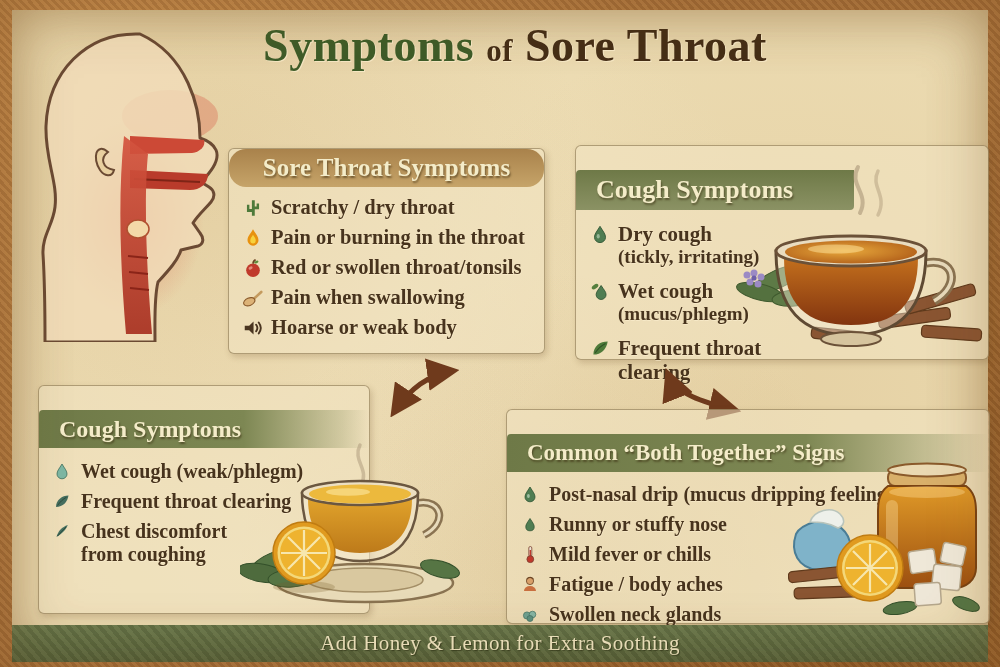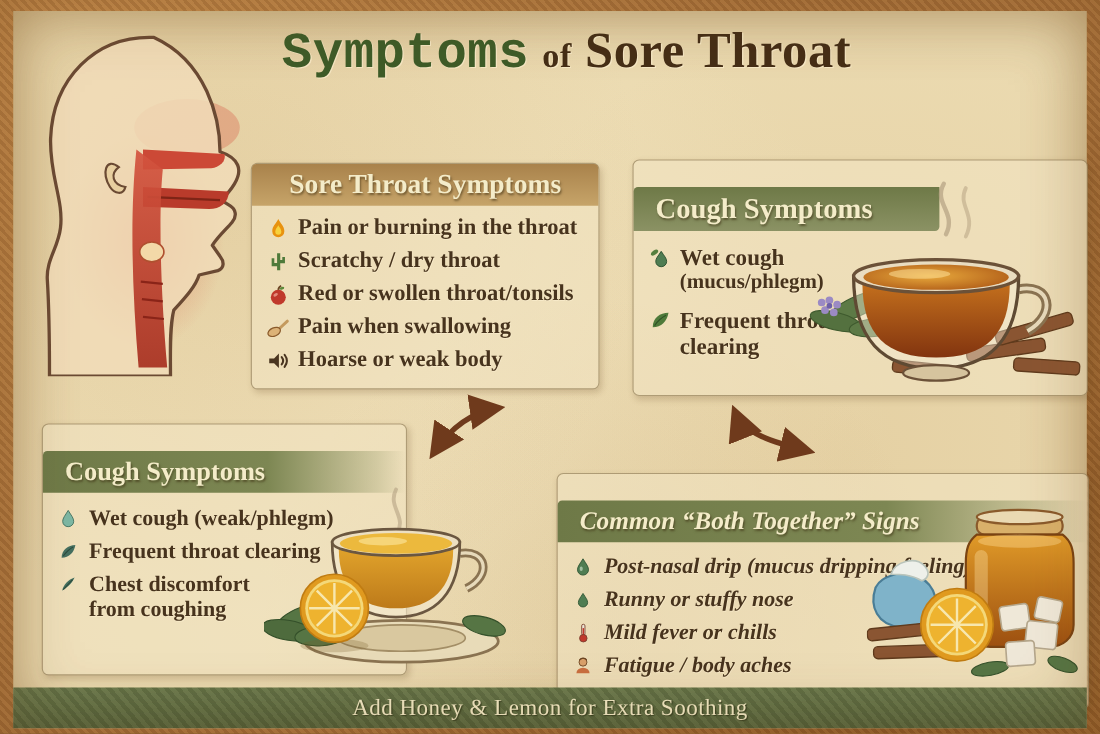--- a/index.html
+++ b/index.html
@@ -20,61 +20,61 @@
       radial-gradient(circle at 55% 88%, rgba(172,132,72,.14), transparent 40%),
       radial-gradient(circle at 40% 55%, rgba(245,233,200,.45), transparent 60%),
       #ebdab0;
     box-shadow: inset 0 0 55px rgba(130,90,35,.45);
   }
   .abs{position:absolute;}
   
   .title{left:225px;top:20px;width:580px;text-align:center;color:#452e16;}
   .t1{font-size:46px;font-weight:bold;line-height:52px;letter-spacing:.5px;
       text-shadow:1px 1px 0 rgba(255,244,214,.6);}
-  .t1 .accent{color:#3e5c28;font-family:Liberation Mono, monospace;}
+  .t1 .accent{color:#3e5c28;}
   .t1 .small{font-size:31px;}
   .t2{display:flex;align-items:center;justify-content:center;gap:16px;margin-top:1px;}
   .t2 .word{font-size:37px;font-weight:bold;line-height:40px;
       text-shadow:1px 1px 0 rgba(255,244,214,.6);}
   .dash{width:108px;height:3px;background:#4a3018;border-radius:2px;opacity:.85;}
   
   .panel{
     background:rgba(243,230,197,.55);
     border:1.5px solid rgba(122,100,62,.55);
     border-radius:6px;
     box-shadow:2px 3px 6px rgba(100,70,30,.22);
   }
   .hdr{
     display:flex;align-items:center;
     color:#f4ecc9;font-weight:bold;
     text-shadow:1px 2px 2px rgba(55,40,12,.55);
     border-radius:4px 4px 0 0;
   }
   .hdr.tan{background:linear-gradient(#a9824b,#c6a469 70%,#b08а52);
-           background:linear-gradient(#a9824b,#c6a469);justify-content:center;}
+           background:linear-gradient(#a9824b,#c6a469);justify-content:center;border-radius:17px;}
   .hdr.green{background:linear-gradient(#6e7947,#8b9264);padding-left:20px;margin-top:24px;}
   .hdr.fade{background:linear-gradient(90deg,#6e7947 0%,#7d8753 62%,rgba(125,135,83,.25) 92%,rgba(125,135,83,0) 100%);}
   ul.sym{list-style:none;margin:0;padding:9px 8px 0 13px;}
   ul.sym li{display:flex;align-items:flex-start;color:#47331d;font-weight:bold;}
   .icn{flex:0 0 22px;height:22px;margin:1px 7px 0 0;}
   .icn svg{display:block;}
   .txt{text-shadow:.5px .5px 0 rgba(255,244,214,.5);}
   .sub{display:block;font-size:19px;line-height:22px;}
   
   .p1{left:228px;top:148px;width:315px;height:204px;}
   .p1 .hdr{height:38px;font-size:25px;}
   .p1 li{margin-bottom:7px;font-size:20.5px;line-height:23px;}
   .p2{left:575px;top:145px;width:412px;height:213px;}
   .p2 .hdr{height:40px;font-size:26px;width:258px;border-radius:4px 0 4px 0;}
   .p2 li{margin-bottom:11px;font-size:21px;line-height:24px;}
   .p2 .txt{max-width:165px;}
   .p3{left:38px;top:385px;width:330px;height:227px;}
   .p3 .hdr{height:38px;font-size:24px;}
   .p3 li{margin-bottom:7px;font-size:20px;line-height:23px;}
-  .p4{left:506px;top:430px;width:482px;height:213px;font-style:italic;}
+  .p4{left:506px;top:409px;width:482px;height:213px;}
   .p4 .hdr{height:38px;font-size:23px;}
   .p4 li{margin-bottom:7px;font-size:20px;line-height:23px;}
   
   .banner{
     left:12px;right:12px;top:625px;height:37px;
     display:flex;align-items:center;justify-content:center;
     background:
       repeating-linear-gradient(50deg, rgba(30,40,15,.10) 0 4px, rgba(220,225,170,.05) 4px 8px),
       linear-gradient(#68764a,#55633c);
     color:#f0e7c2;font-size:21px;font-weight:normal;letter-spacing:.4px;
@@ -123,33 +123,33 @@
       <span>Sore Throat</span>
     </div>
   </div>
 
   <section class="abs panel p1">
     <div class="hdr tan">Sore Throat Symptoms</div>
     <ul class="sym">
       <li>
         <span class="icn">
             <svg width="22" height="22" viewBox="0 0 20 20">
+              <path d="M9 3 h2.6 v14 h-2.6 z M4.5 7 h2.2 v4 h2.3 v2.6 h-4.5 z M13.3 6 h2.2 v5.2 h-4.2 v-2.6 h2 z" fill="#4e7a3a"></path>
+            </svg>
+          </span>
+        <span class="txt">Scratchy / dry throat</span>
+        </li>
+      <li>
+        <span class="icn">
+            <svg width="22" height="22" viewBox="0 0 20 20">
               <path d="M10 2 C12 6 15 8 15 12 A5 5 0 0 1 5 12 C5 8 8 6 10 2 Z" fill="#e8920f"></path>
               <path d="M10 7 C11 9 12.5 10 12.5 12.5 A2.5 2.5 0 0 1 7.5 12.5 C7.5 10 9 9 10 7 Z" fill="#f7d23e"></path>
             </svg>
           </span>
         <span class="txt">Pain or burning in the throat</span>
-        </li>
-      <li>
-        <span class="icn">
-            <svg width="22" height="22" viewBox="0 0 20 20">
-              <path d="M9 3 h2.6 v14 h-2.6 z M4.5 7 h2.2 v4 h2.3 v2.6 h-4.5 z M13.3 6 h2.2 v5.2 h-4.2 v-2.6 h2 z" fill="#4e7a3a"></path>
-            </svg>
-          </span>
-        <span class="txt">Scratchy / dry throat</span>
         </li>
       <li>
         <span class="icn">
             <svg width="22" height="22" viewBox="0 0 20 20">
               <circle cx="10" cy="12" r="6.2" fill="#c0392b"></circle>
               <ellipse cx="7.8" cy="10" rx="2" ry="1.2" transform="rotate(-30 7.8 10)" fill="rgba(255,210,190,.55)"></ellipse>
               <path d="M10 6 q.4 -2.8 2.4 -3.4" stroke="#6b4423" stroke-width="1.6" fill="none"></path>
               <ellipse cx="13" cy="4.6" rx="2" ry="1.1" transform="rotate(-20 13 4.6)" fill="#5d8a3a"></ellipse>
             </svg>
           </span>
@@ -172,20 +172,29 @@
             </svg>
           </span>
         <span class="txt">Hoarse or weak body</span>
         </li>
     </ul>
   </section>
 
   <section class="abs panel p2">
     <div class="hdr green">Cough Symptoms</div>
     <ul class="sym" style="padding-top:12px;">
+      <li>
+        <span class="icn">
+            <svg width="22" height="22" viewBox="0 0 20 20">
+              <path d="M10 3 C13 8 15 10 15 13 A5 4.8 0 0 1 5 13 C5 10 7 8 10 3 Z" fill="#4f7d52" stroke="#2f5433" stroke-width=".8"></path>
+              <ellipse cx="8.4" cy="12" rx="1.4" ry="2" fill="rgba(220,240,215,.5)"></ellipse>
+            </svg>
+          </span>
+        <span class="txt"><span>Dry cough</span><span class="sub">(tickly, irritating)</span></span>
+        </li>
       <li>
         <span class="icn">
             <svg width="22" height="22" viewBox="0 0 20 20">
               <ellipse cx="5.5" cy="6" rx="3.4" ry="1.8" transform="rotate(-35 5.5 6)" fill="#567f3e"></ellipse>
               <path d="M11 5 C13.6 9 15.5 10.8 15.5 13.3 A4.5 4.4 0 0 1 6.5 13.3 C6.5 10.8 8.4 9 11 5 Z" fill="#4f7d52" stroke="#2f5433" stroke-width=".8"></path>
             </svg>
           </span>
         <span class="txt"><span>Wet cough</span><span class="sub">(mucus/phlegm)</span></span>
         </li>
       <li>

